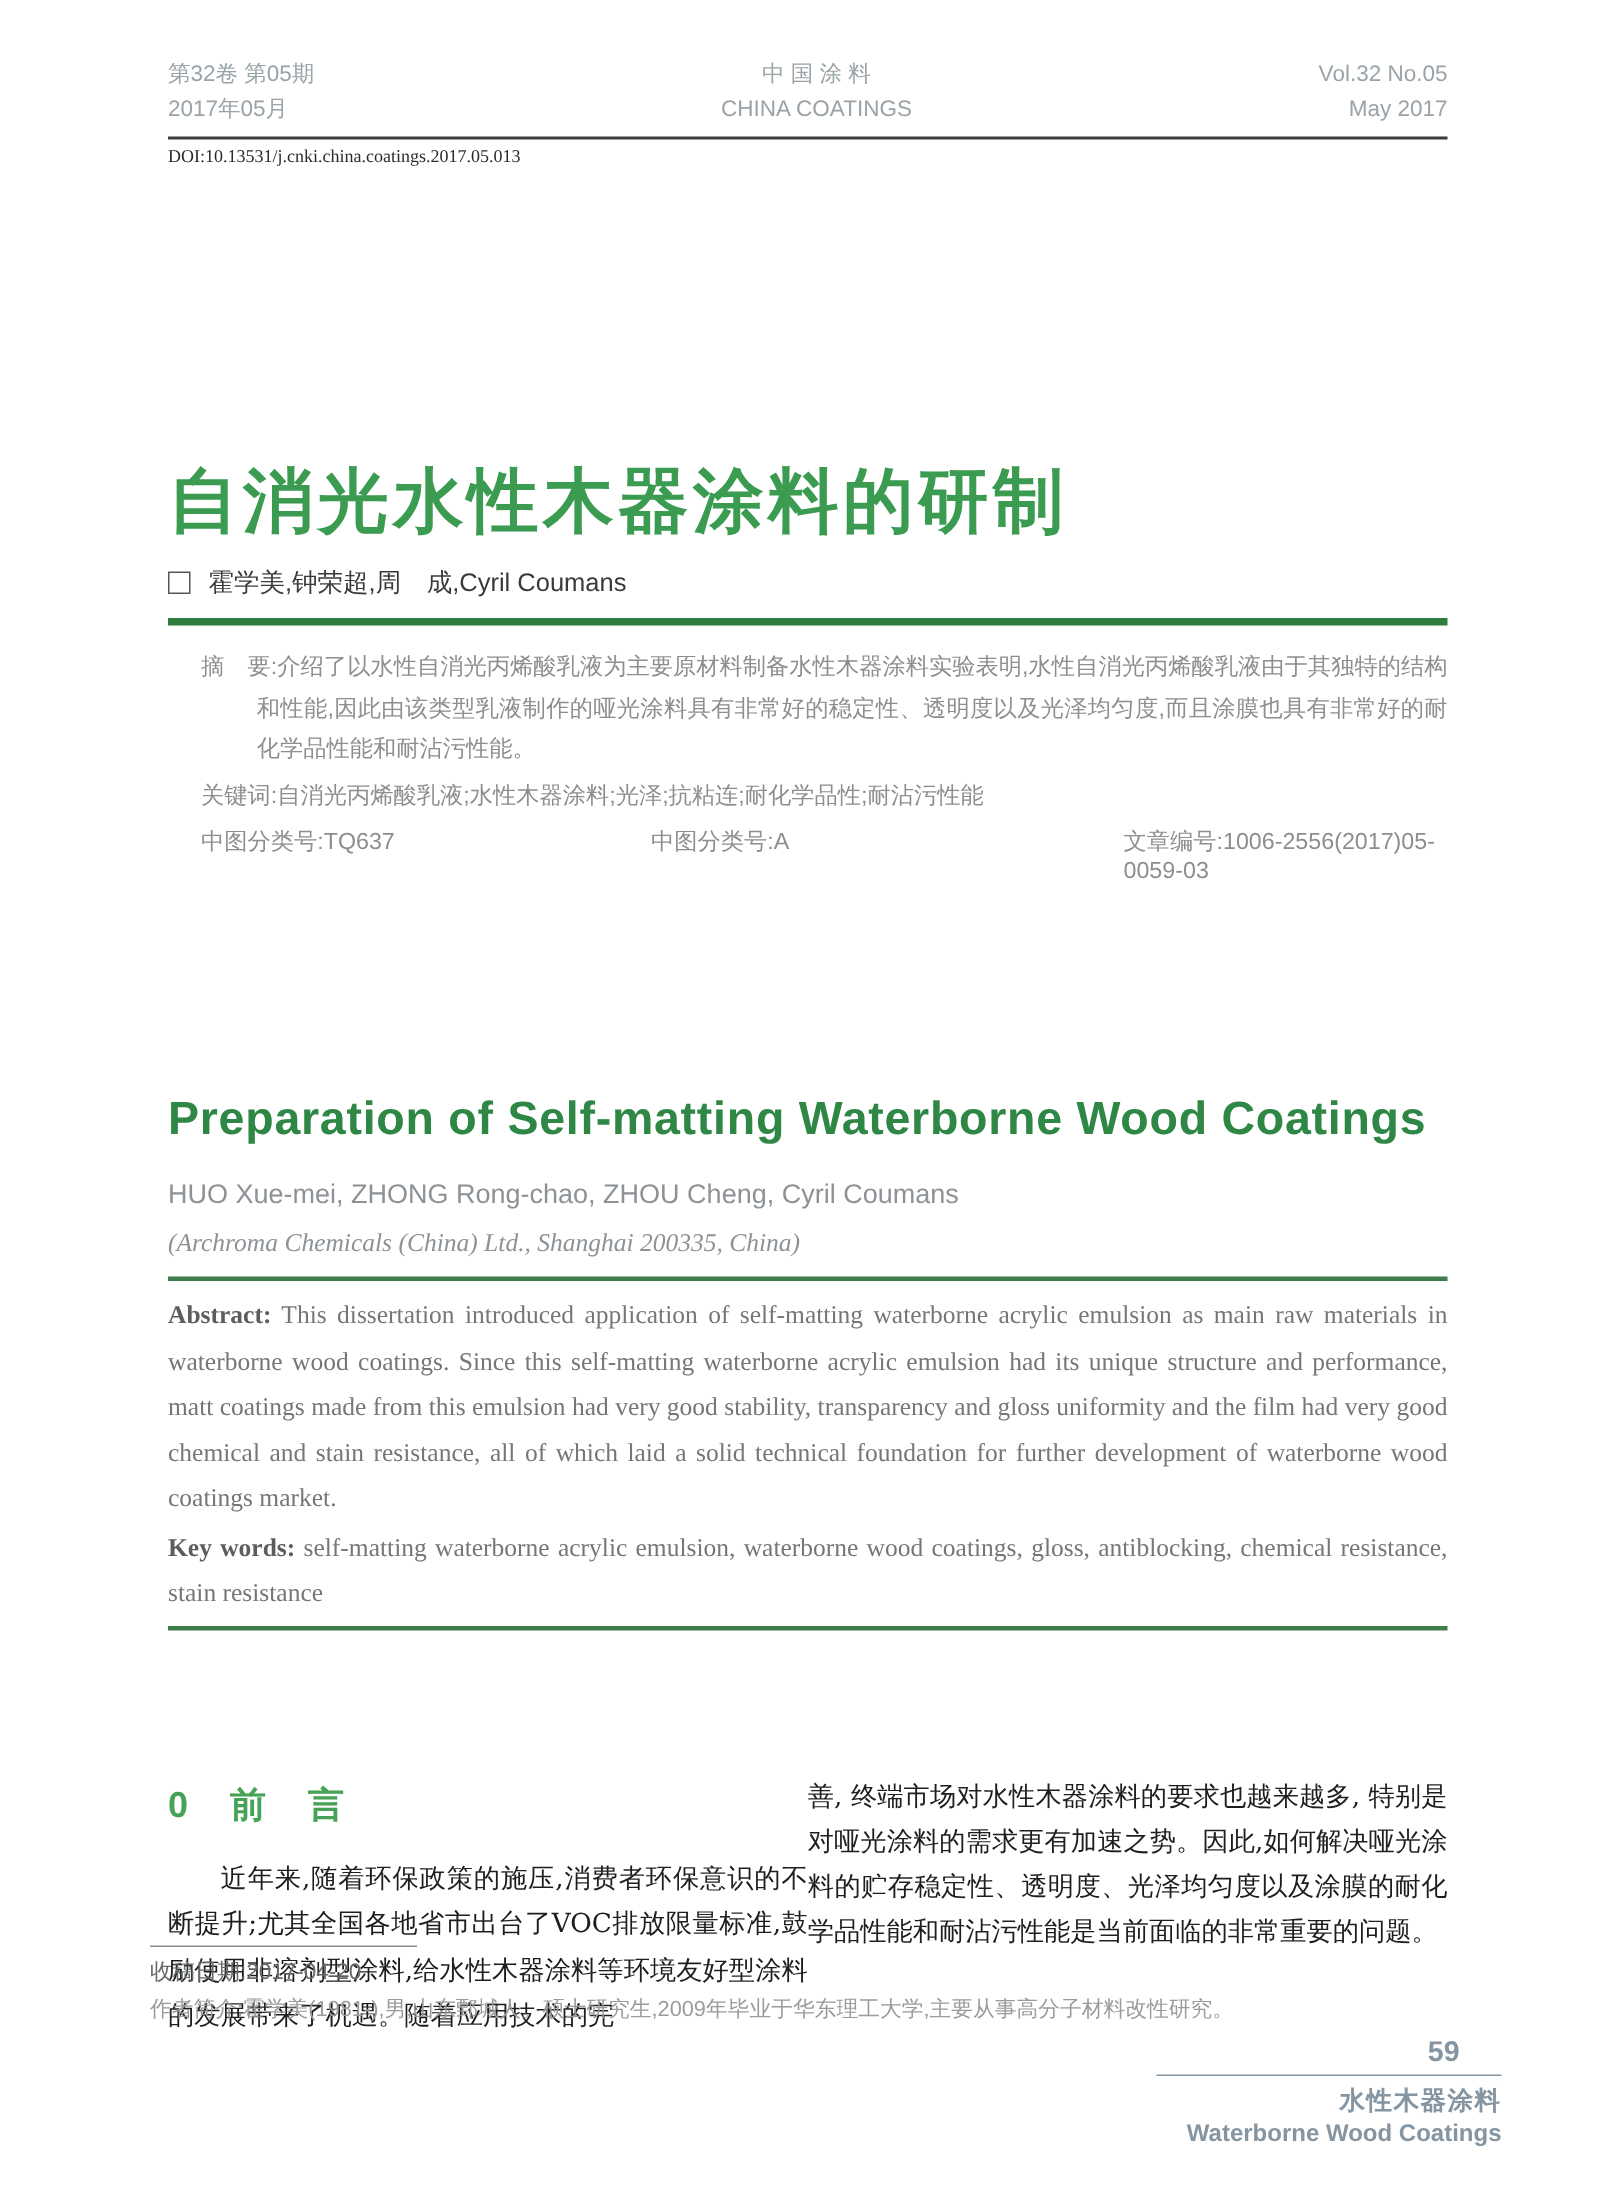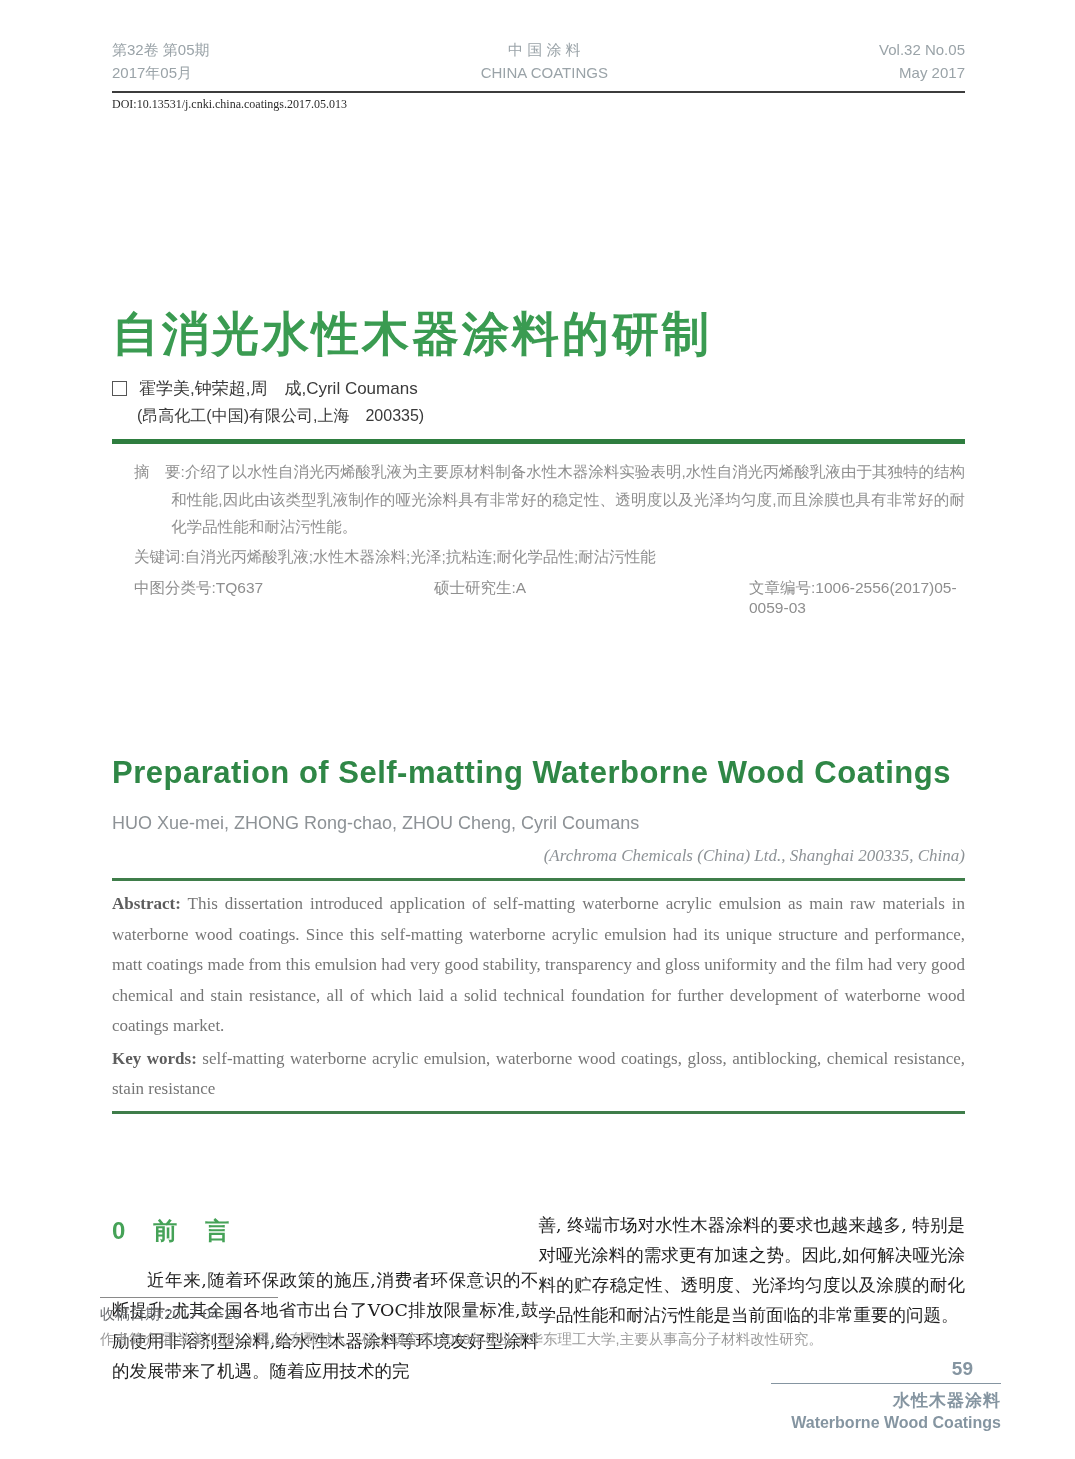--- a/index.html
+++ b/index.html
@@ -25,21 +25,21 @@
   .abs-cn .hang{padding-left:2.4em;text-indent:-2.4em;text-align:justify;margin:0;}
   .kw-cn{margin-top:6px;margin-left:22px;color:#8e8e8e;font-size:15.5px;}
   .clc-row{margin-top:10px;margin-left:22px;display:flex;color:#8e8e8e;font-size:15.5px;}
   .clc-row .c1{width:300px;}
   .clc-row .c2{width:315px;}
   .clc-row .c3{flex:1;}
 
   
   .title-en{margin-top:138px;color:#2f8746;font-size:31px;font-weight:bold;letter-spacing:0.5px;}
   .authors-en{margin-top:22px;color:#8d9296;font-size:18px;}
-  .affil-en{margin-top:12px;color:#8d9296;font-size:17px;font-family:"Liberation Serif",serif;font-style:italic;text-align:right;}
+  .affil-en{margin-top:12px;color:#8d9296;font-size:17px;font-family:"Liberation Serif",serif;font-style:italic;}
   .rule-green{height:3px;background:#3f7d4a;margin-top:12px;}
   .abs-en{margin-top:8px;color:#767676;font-family:"Liberation Serif",serif;font-size:17px;line-height:1.8;text-align:justify;}
   .abs-en b{color:#5d5d5d;}
   .rule-green2{height:3px;background:#3f7d4a;margin-top:6px;}
 
   
   .body-cols{margin-top:96px;display:flex;}
   .col{flex:1;font-family:"DejaVu Serif",serif;font-size:17.5px;color:#1e1e1e;line-height:1.72;text-align:justify;}
   .sec-head{color:#45a257;font-size:24px;font-weight:600;letter-spacing:2px;margin-bottom:14px;font-family:"Liberation Sans",sans-serif;}
   .col p{margin:0;text-indent:2em;}
@@ -77,30 +77,29 @@
       <div>May 2017</div>
     </div>
   </div>
   <div class="doi">DOI:10.13531/j.cnki.china.coatings.2017.05.013</div>
 
   <div class="title-cn">自消光水性木器涂料的研制</div>
   <div class="authors-cn">
     <span class="sq"></span>
     <span>霍学美,钟荣超,周　成,Cyril Coumans</span>
   </div>
-  <div class="affil-cn">(昂高化工(中国)有限公司,上海　200335)</div>
   <div class="rule-thick"></div>
 
   <div class="abs-cn">
     <p class="hang"><span>摘　要:</span><span>介绍了以水性自消光丙烯酸乳液为主要原材料制备水性木器涂料实验表明,水性自消光丙烯酸乳液由于其独特的结构和性能,因此由该类型乳液制作的哑光涂料具有非常好的稳定性、透明度以及光泽均匀度,而且涂膜也具有非常好的耐化学品性能和耐沾污性能。</span></p>
   </div>
   <div class="kw-cn"><span>关键词:</span><span>自消光丙烯酸乳液;水性木器涂料;光泽;抗粘连;耐化学品性;耐沾污性能</span></div>
   <div class="clc-row">
     <span class="c1">中图分类号:TQ637</span>
-    <span class="c2">硕士研究生:A</span>
+    <span class="c2">中图分类号:A</span>
     <span class="c3">文章编号:1006-2556(2017)05-0059-03</span>
   </div>
 
   <div class="title-en">Preparation of Self-matting Waterborne Wood Coatings</div>
   <div class="authors-en">HUO Xue-mei, ZHONG Rong-chao, ZHOU Cheng, Cyril Coumans</div>
   <div class="affil-en">(Archroma Chemicals (China) Ltd., Shanghai 200335, China)</div>
   <div class="rule-green"></div>
 
   <div class="abs-en">
     <p style="margin:0;"><b>Abstract:</b><span> This dissertation introduced application of self-matting waterborne acrylic emulsion as main raw materials in waterborne wood coatings. Since this self-matting waterborne acrylic emulsion had its unique structure and performance, matt coatings made from this emulsion had very good stability, transparency and gloss uniformity and the film had very good chemical and stain resistance, all of which laid a solid technical foundation for further development of waterborne wood coatings market.</span></p>

